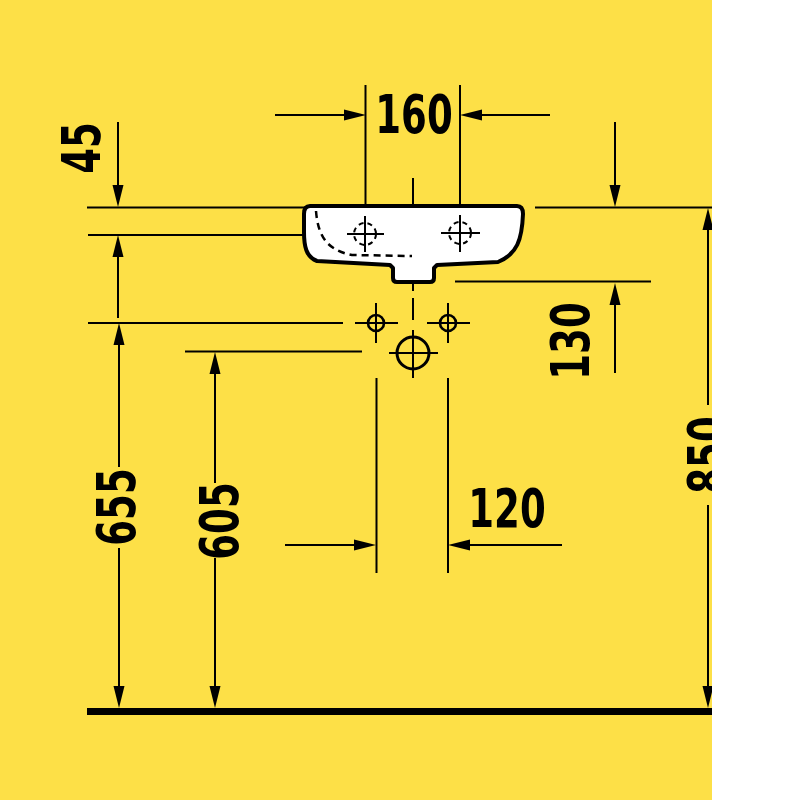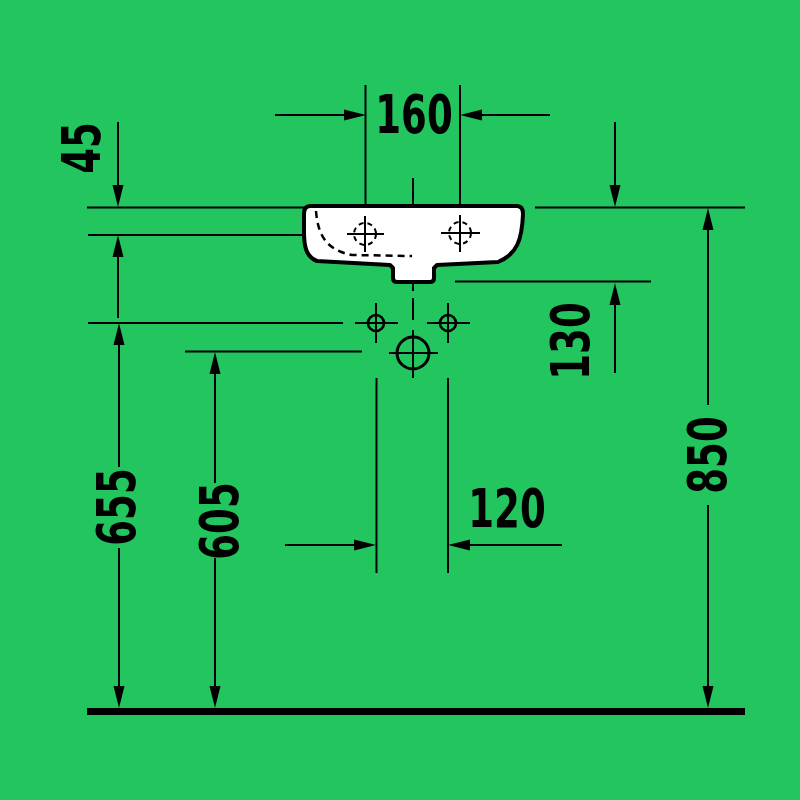--- a/index.html
+++ b/index.html
@@ -1,16 +1,16 @@
 <!DOCTYPE html>
 <html><head>
 <meta charset="utf-8">
 <style>
   html,body{margin:0;padding:0;background:#ffffff;}
-  .stage{position:relative;width:800px;height:800px;background:#22c55e;overflow:hidden;}
+  .stage{position:relative;width:712px;height:800px;background:#fde047;overflow:hidden;}
   svg{display:block;}
   .dim-label{
     font-family:"DejaVu Sans", sans-serif;
     font-weight:bold;
     font-size:53px;
     fill:#000000;
   }
   .thin{stroke:#000000;stroke-width:2;fill:none;}
   .outline{stroke:#000000;stroke-width:4;fill:#ffffff;stroke-linejoin:round;stroke-linecap:round;}
   .arrow{fill:#000000;stroke:none;}

